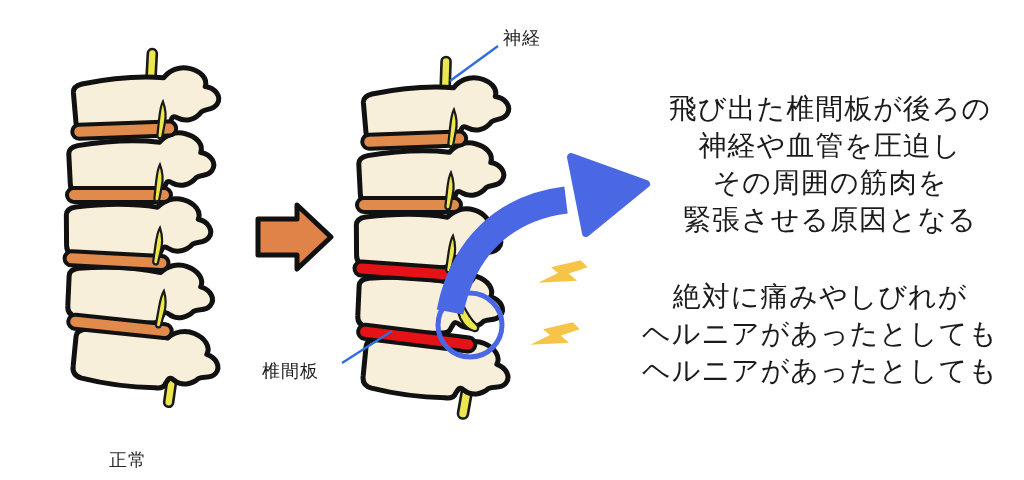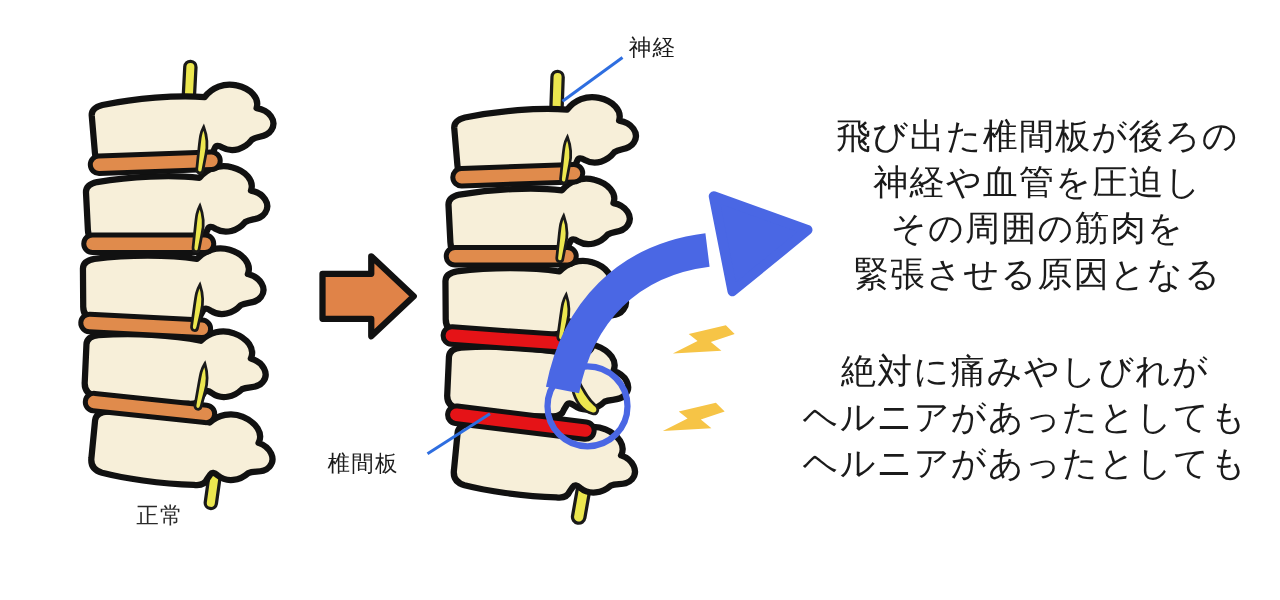--- a/index.html
+++ b/index.html
@@ -91,21 +91,21 @@
     <use href="#bolt" fill="#F6C446" transform="translate(541,314) rotate(45 14 23)"></use>
 
     <line x1="498" y1="46" x2="450" y2="81" stroke="#2E6EE0" stroke-width="2.4"></line>
     <line x1="342" y1="363" x2="392" y2="331" stroke="#2E6EE0" stroke-width="2.4"></line>
   </svg>
 
   <div class="lbl" style="left:503px;top:26px;">神経</div>
 
   <div class="lbl" style="left:262px;top:359px;font-size:18px;">椎間板</div>
 
-  <div class="lbl caption" style="left:98px;top:400px;width:60px;">正常</div>
+  <div class="lbl caption" style="left:98px;top:448px;width:60px;">正常</div>
 
 
   <div class="txtblock" style="left:630px;top:90px;">
     <div>飛び出た椎間板が後ろの</div>
     <div>神経や血管を圧迫し</div>
     <div>その周囲の筋肉を</div>
     <div>緊張させる原因となる</div>
   </div>
 
   <div class="txtblock" style="left:620px;top:278px;">

